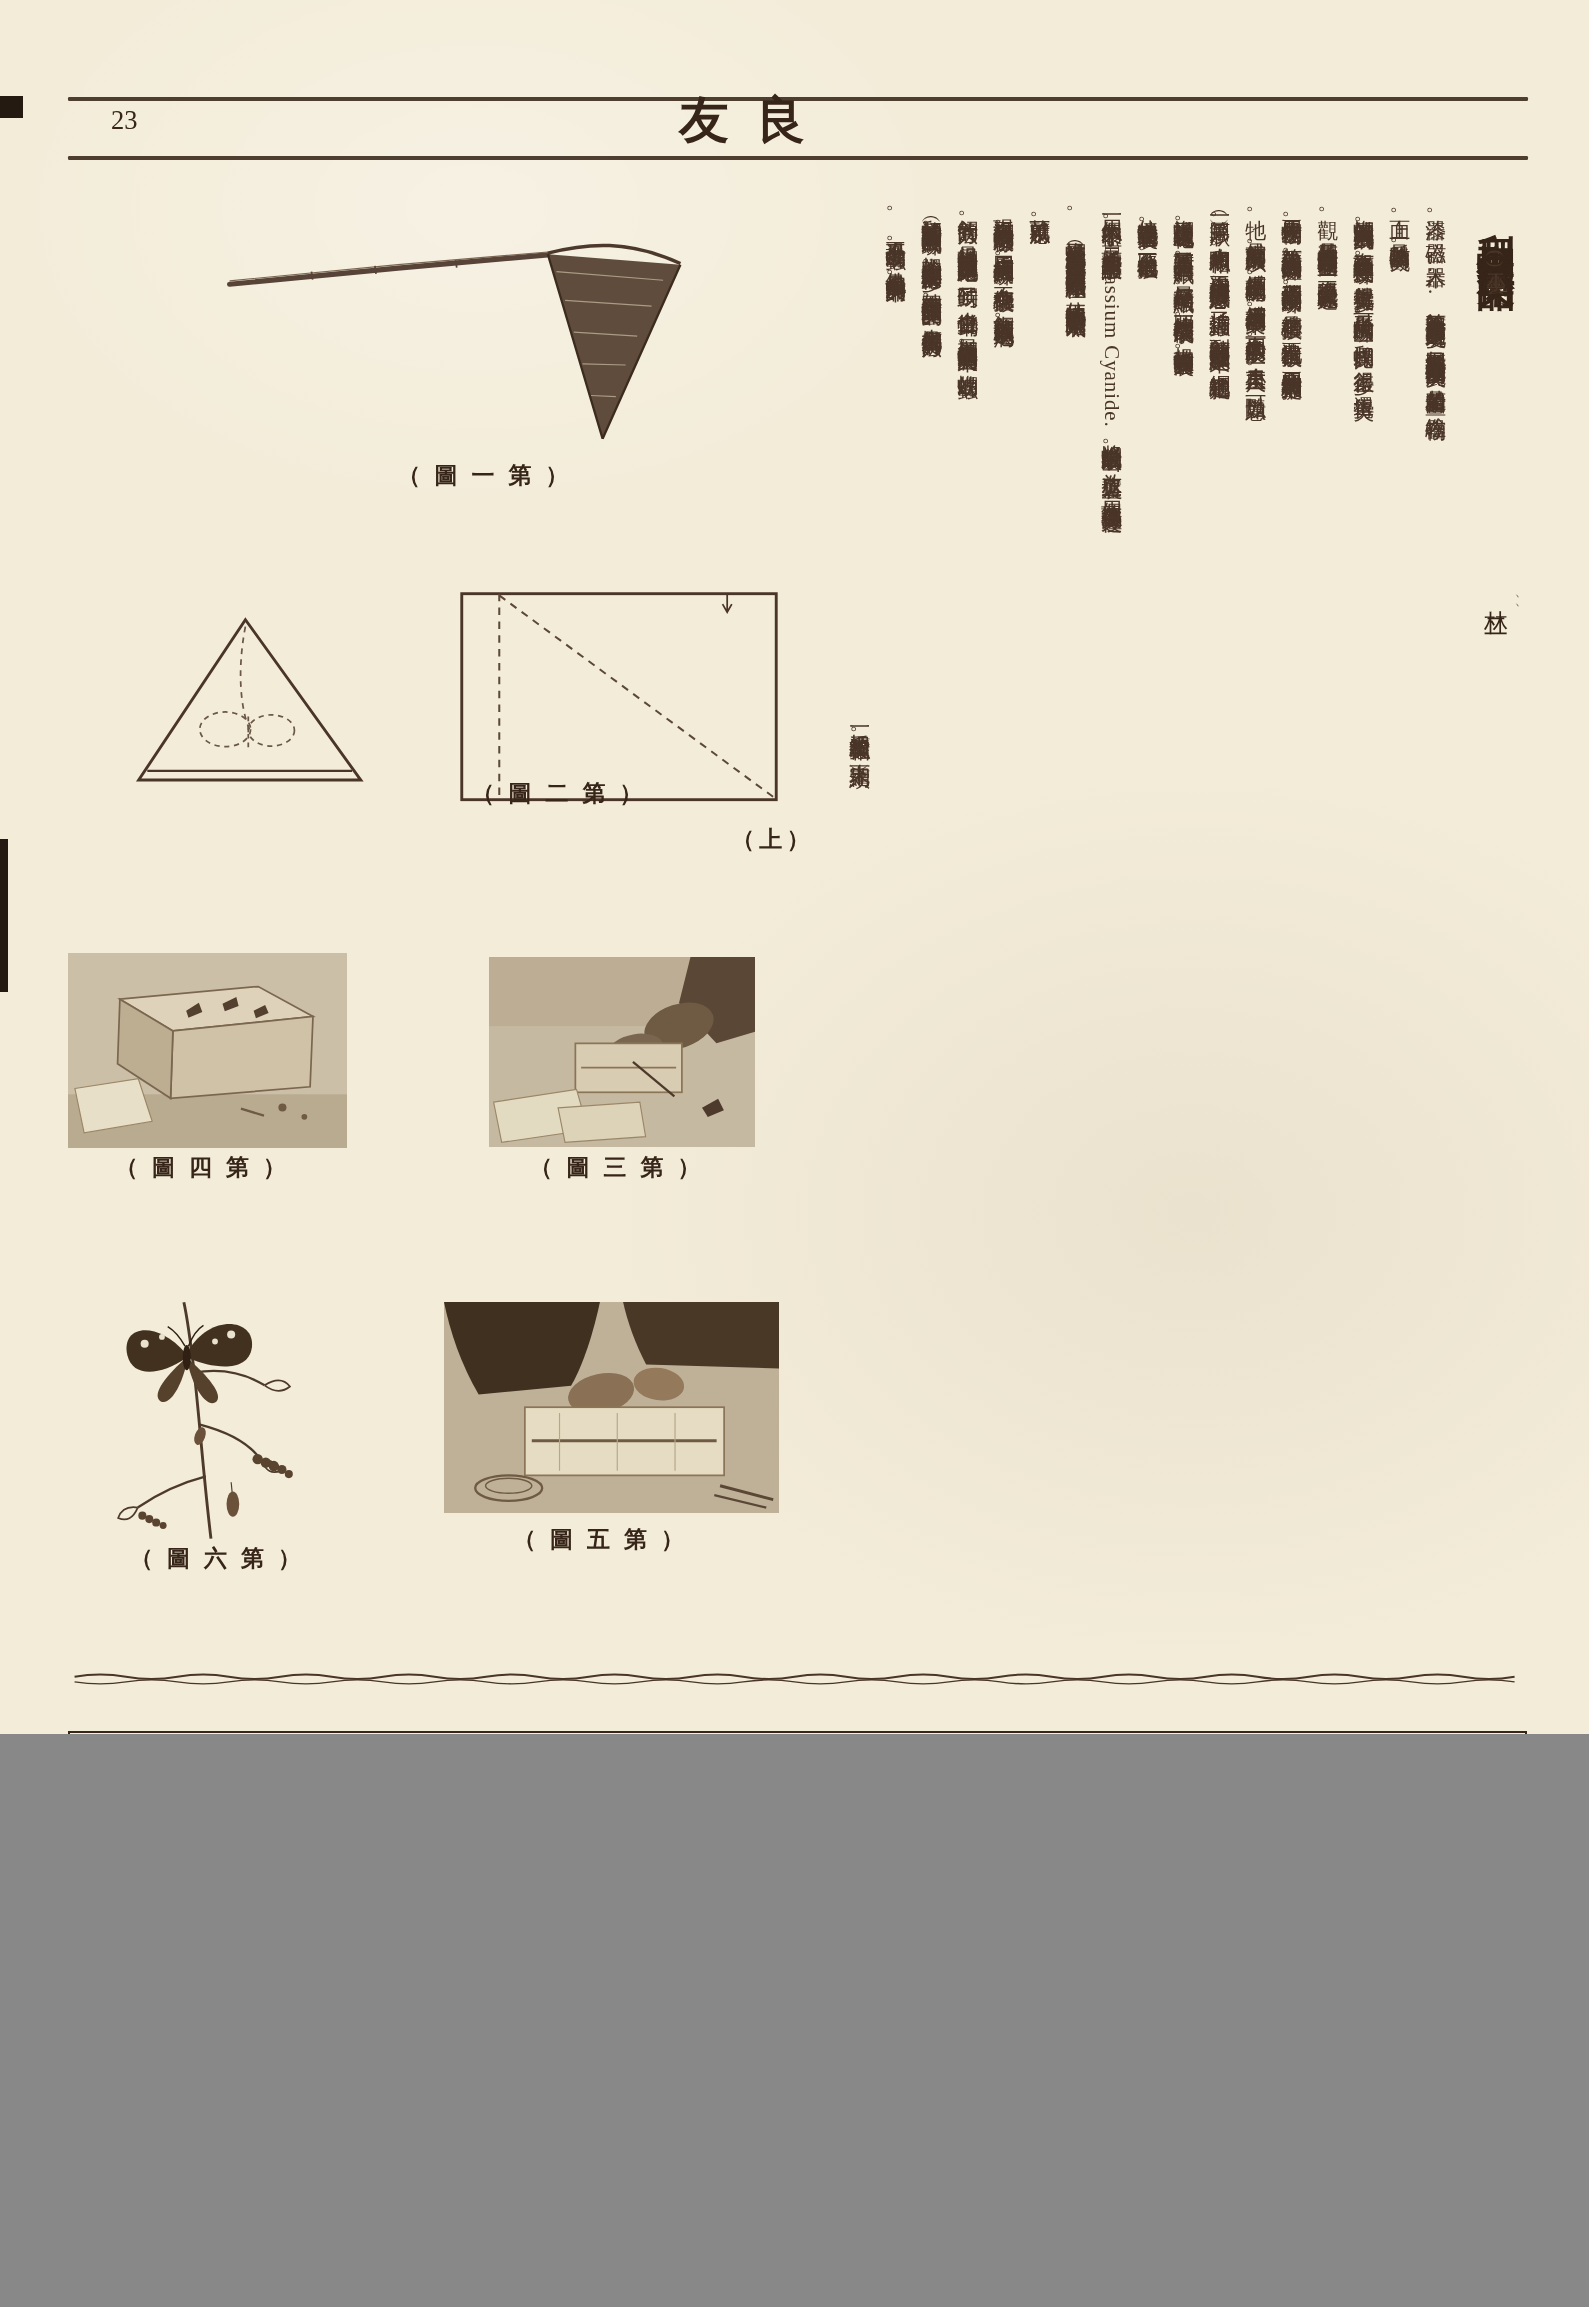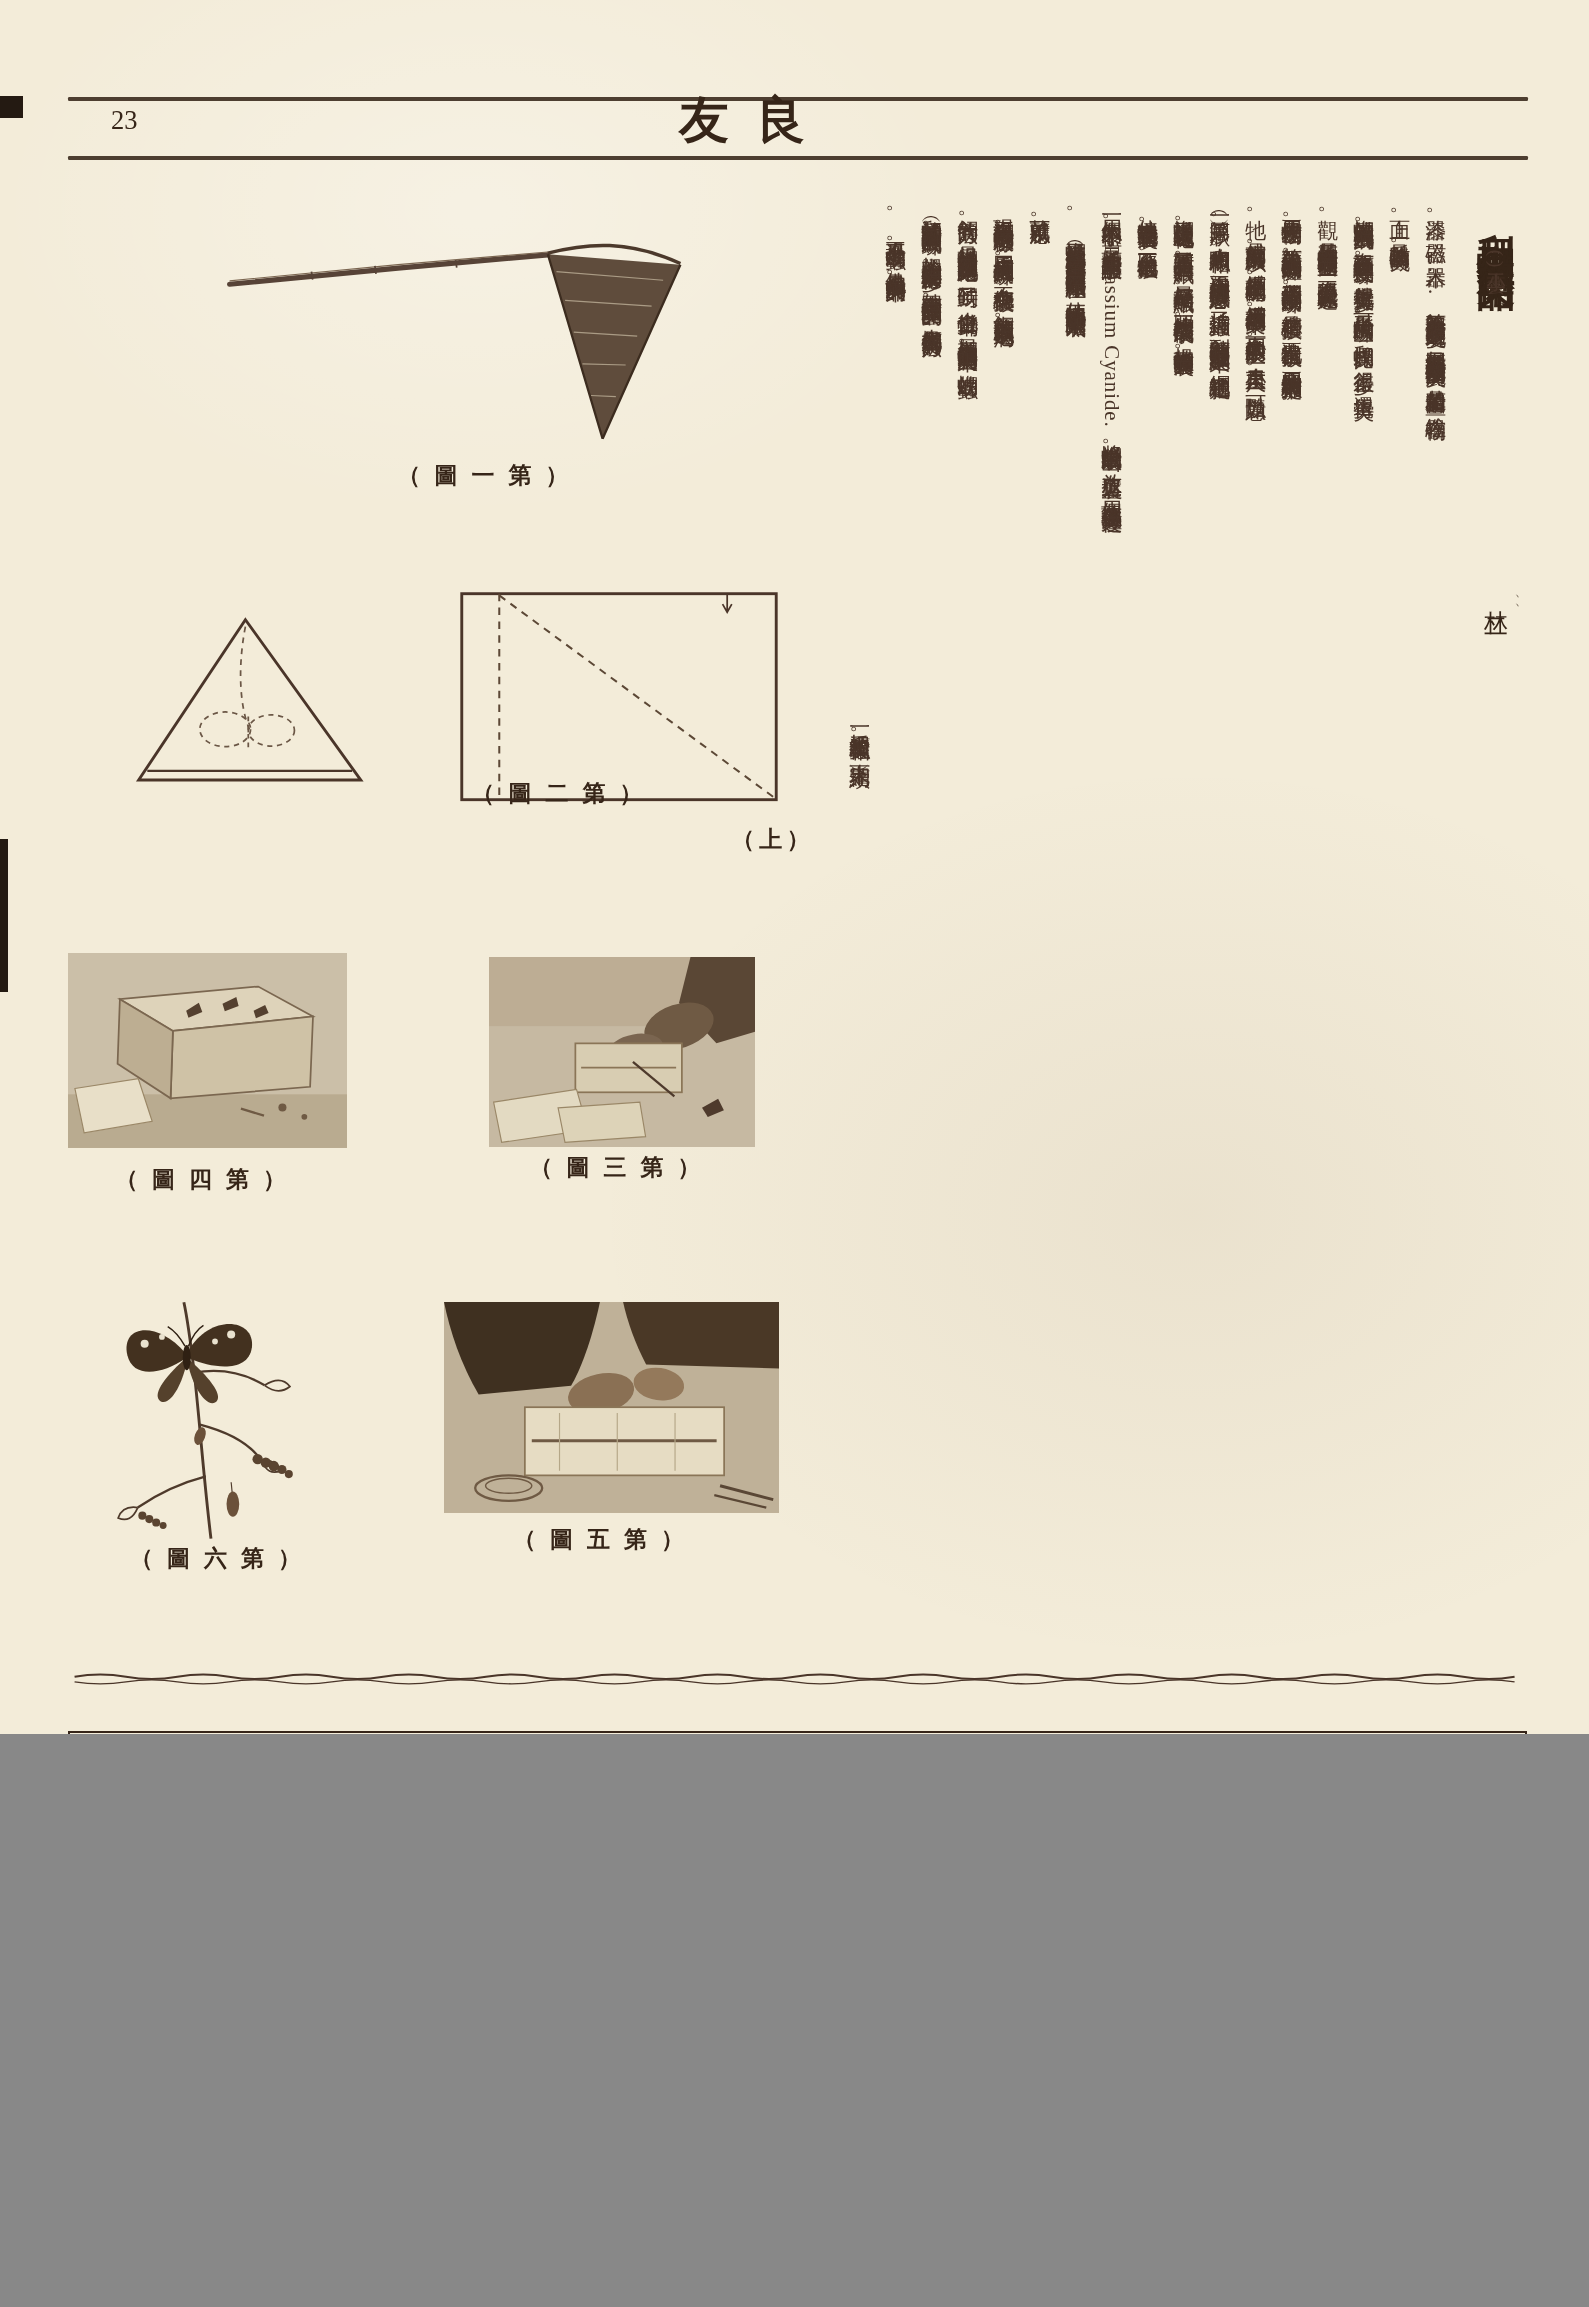--- a/index.html
+++ b/index.html
@@ -102,21 +102,21 @@
       <polygon points="90,80 330,58 425,110 182,135" fill="#ded3ba" stroke="#7b6750" stroke-width="3"></polygon>
       <polygon points="182,135 425,110 420,232 178,252" fill="#cfc2a6" stroke="#7b6750" stroke-width="3"></polygon>
       <polygon points="90,80 182,135 178,252 86,192" fill="#bdae92" stroke="#7b6750" stroke-width="3"></polygon>
       <path d="M205,100 l22,-14 l6,16 l-24,10 z M268,88 l24,-12 l4,16 l-24,9 z M322,100 l20,-10 l6,14 l-22,9 z" fill="#54402f"></path>
       <polygon points="12,235 122,218 146,292 28,312" fill="#e8dfc8" stroke="#9a8767" stroke-width="2"></polygon>
       <circle cx="372" cy="268" r="7" fill="#6f5a44"></circle>
       <circle cx="410" cy="284" r="5" fill="#6f5a44"></circle>
       <path d="M300,270 l40,12" stroke="#6f5a44" stroke-width="4"></path>
     </svg>
   </div>
-  <div class="abs cap" style="left:68px;top:1152px;width:279px;margin-top:12px;">（圖四第）</div>
+  <div class="abs cap" style="left:68px;top:1152px;width:279px;">（圖四第）</div>
 
   <div class="photo" style="left:489px;top:957px;width:266px;height:190px;">
     <svg width="266" height="190" viewBox="0 0 462 330">
       <rect width="462" height="330" fill="#c6b9a2"></rect>
       <rect width="462" height="120" fill="#b3a286" opacity="0.5"></rect>
       <polygon points="350,0 462,0 462,130 395,150 330,80" fill="#5a4735"></polygon>
       <ellipse cx="330" cy="120" rx="62" ry="38" fill="#6f5a44" transform="rotate(-18 330 120)"></ellipse>
       <ellipse cx="255" cy="160" rx="48" ry="26" fill="#7a6550" transform="rotate(-10 255 160)"></ellipse>
       <rect x="150" y="150" width="185" height="85" fill="#d8cdb2" stroke="#8a7557" stroke-width="3"></rect>
       <line x1="160" y1="192" x2="325" y2="192" stroke="#8a7557" stroke-width="3"></line>

